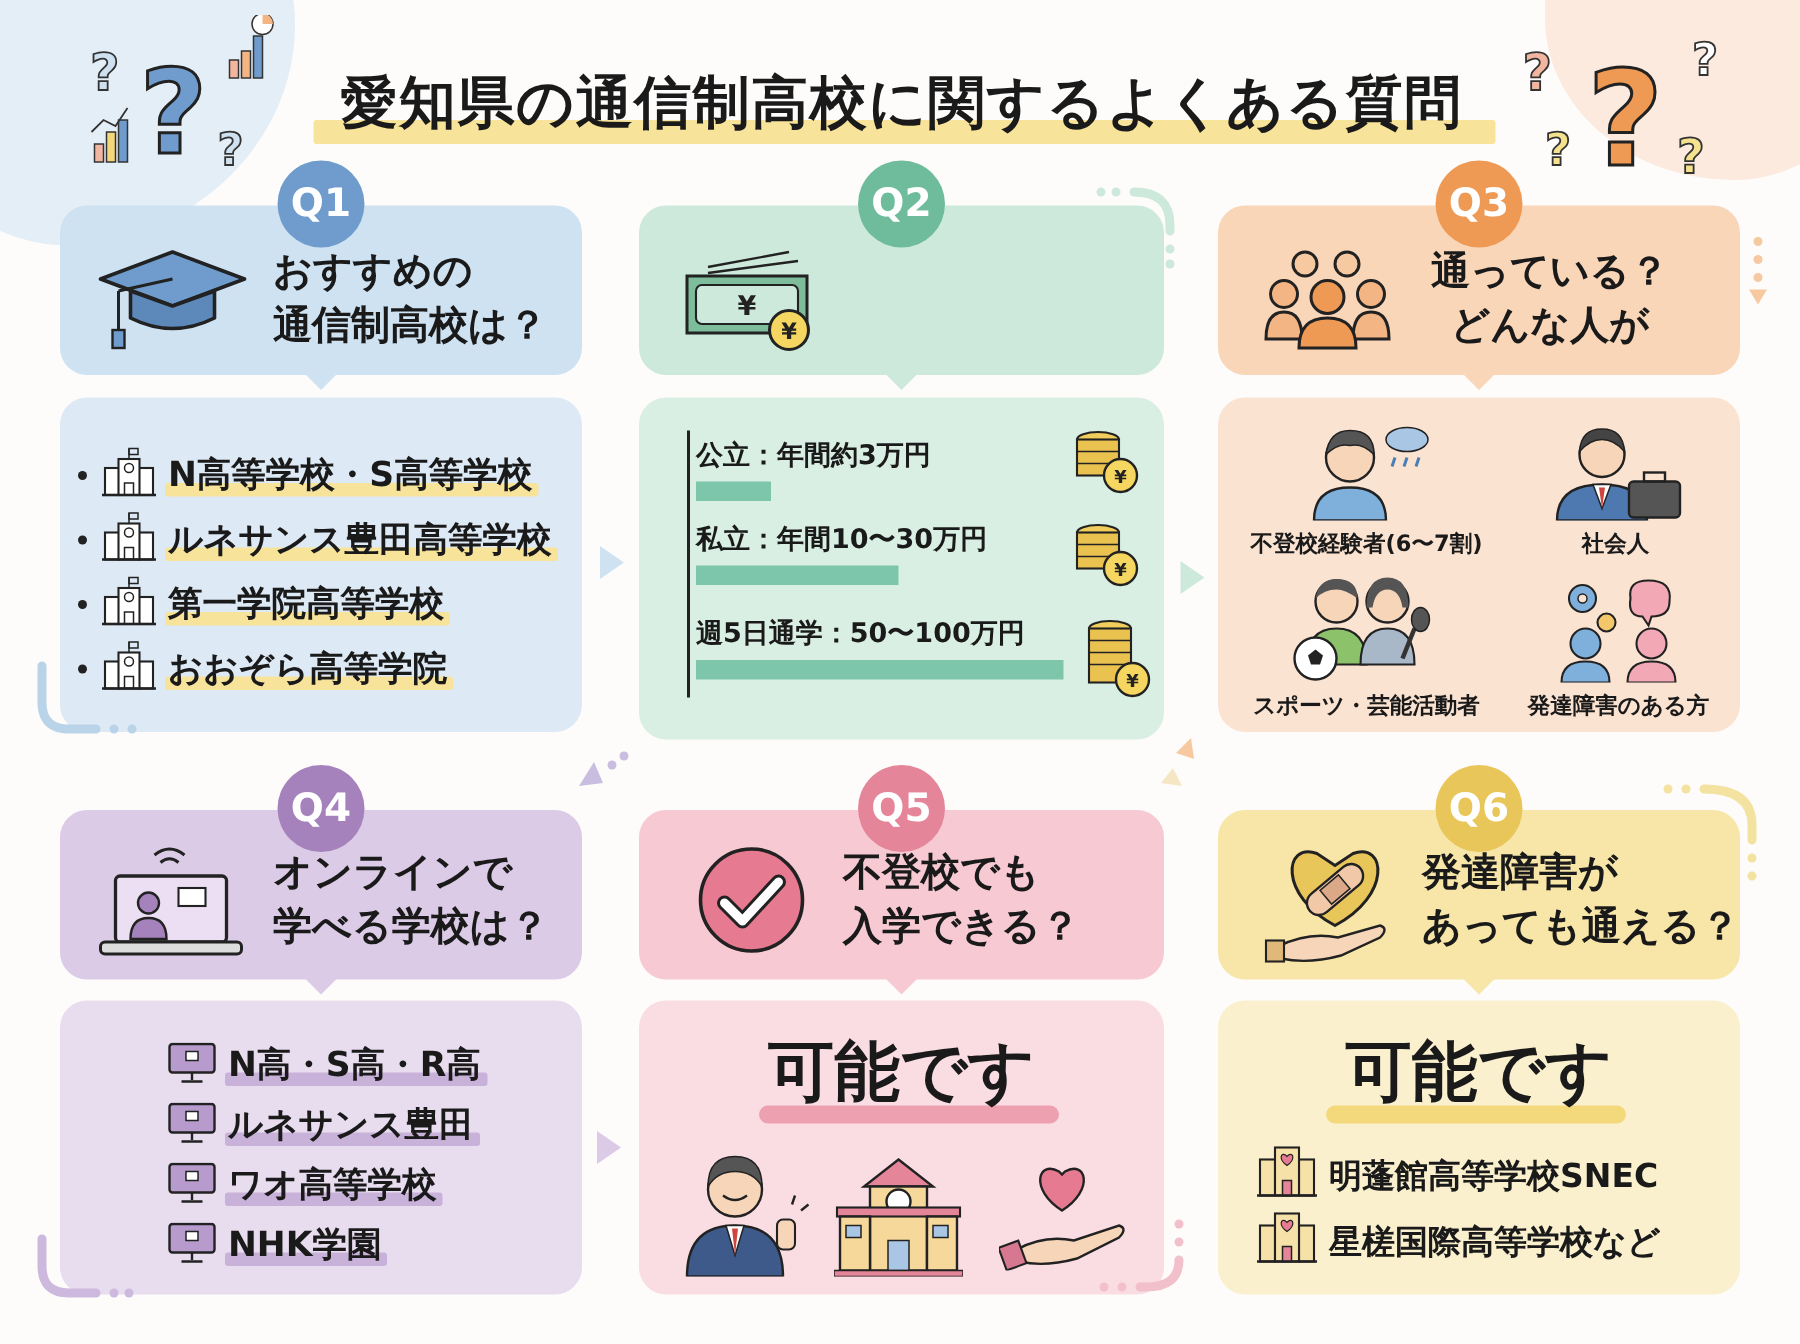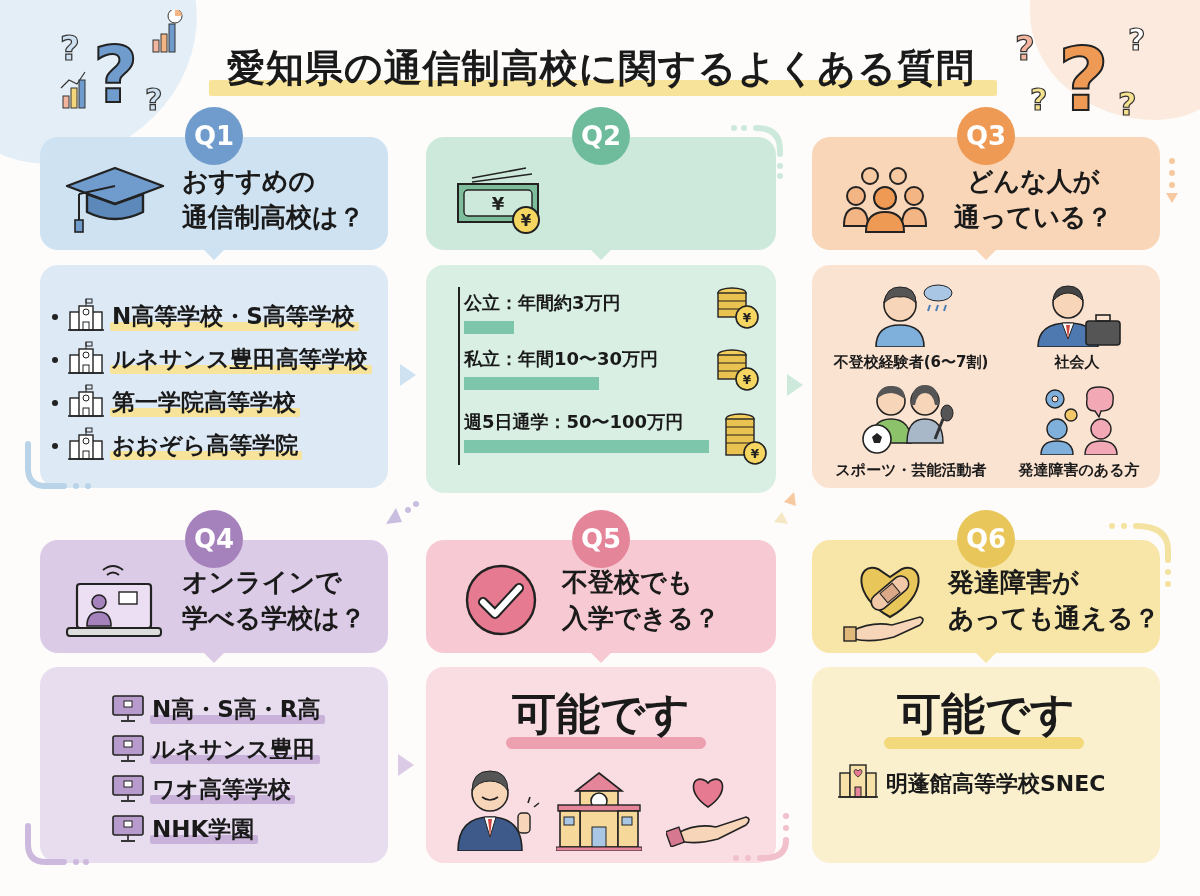--- a/index.html
+++ b/index.html
@@ -270,22 +270,22 @@
         <circle cx="56" cy="12" r="8" fill="#f7c9a0" stroke="#222" stroke-width="2"></circle>
         <circle cx="14" cy="32" r="9" fill="#f4b585" stroke="#222" stroke-width="2"></circle>
         <circle cx="72" cy="32" r="9" fill="#f4b585" stroke="#222" stroke-width="2"></circle>
         <path d="M2 62 Q2 44 14 44 Q26 44 26 62 Z" fill="#f4b585" stroke="#222" stroke-width="2"></path>
         <path d="M60 62 Q60 44 72 44 Q84 44 84 62 Z" fill="#f4b585" stroke="#222" stroke-width="2"></path>
         <circle cx="43" cy="34" r="11" fill="#ee9a55" stroke="#222" stroke-width="2"></circle>
         <path d="M24 68 Q24 48 43 48 Q62 48 62 68 Z" fill="#ee9a55" stroke="#222" stroke-width="2"></path>
       </svg>
     </div>
     <div class="q-text">
+      <div>通っている？</div>
       <div>どんな人が</div>
-      <div>通っている？</div>
     </div>
   </div>
   <div class="pointer" style="border-top:11px solid #f9d6b8;"></div>
 </div>
 <div class="body-card" style="left:812px;top:265px;width:348px;height:223px;background:#fbe3d2;">
   <div class="person" style="left:14px;top:16px;width:170px;">
     <svg width="90" height="66" viewBox="0 0 90 66">
       <circle cx="34" cy="24" r="16" fill="#f7d5b8" stroke="#222" stroke-width="1.6"></circle>
       <path d="M18 22 Q20 6 34 6 Q50 6 50 22 Q42 14 34 16 Q26 14 18 22 Z" fill="#555" stroke="#222"></path>
       <path d="M10 66 Q10 44 34 44 Q58 44 58 66 Z" fill="#7fb0dc" stroke="#222" stroke-width="1.6"></path>
@@ -476,20 +476,31 @@
     <svg width="40" height="36" viewBox="0 0 40 36">
         <rect x="2" y="10" width="10" height="24" fill="#f6e1a8" stroke="#222" stroke-width="1.4"></rect>
         <rect x="28" y="10" width="10" height="24" fill="#f6e1a8" stroke="#222" stroke-width="1.4"></rect>
         <rect x="12" y="2" width="16" height="32" fill="#f6e1a8" stroke="#222" stroke-width="1.4"></rect>
         <path d="M20 14 C14 10 16 5 19 7 L20 8 L21 7 C24 5 26 10 20 14 Z" fill="#e67a90" stroke="#222" stroke-width="0.8"></path>
         <rect x="17" y="24" width="6" height="10" fill="#e58599" stroke="#222"></rect>
         <line x1="0" y1="34" x2="40" y2="34" stroke="#222" stroke-width="1.6"></line>
       </svg>
     <span class="lbl">明蓬館高等学校SNEC</span>
   </div>
+  <div class="q6-item" style="top:140px;">
+    <svg width="40" height="36" viewBox="0 0 40 36">
+        <rect x="2" y="10" width="10" height="24" fill="#f6e1a8" stroke="#222" stroke-width="1.4"></rect>
+        <rect x="28" y="10" width="10" height="24" fill="#f6e1a8" stroke="#222" stroke-width="1.4"></rect>
+        <rect x="12" y="2" width="16" height="32" fill="#f6e1a8" stroke="#222" stroke-width="1.4"></rect>
+        <path d="M20 14 C14 10 16 5 19 7 L20 8 L21 7 C24 5 26 10 20 14 Z" fill="#e67a90" stroke="#222" stroke-width="0.8"></path>
+        <rect x="17" y="24" width="6" height="10" fill="#e58599" stroke="#222"></rect>
+        <line x1="0" y1="34" x2="40" y2="34" stroke="#222" stroke-width="1.6"></line>
+      </svg>
+    <span class="lbl">星槎国際高等学校など</span>
+  </div>
 </div>
 
 <svg class="deco" style="left:398px;top:362px" width="20" height="26">
     <polygon points="2,2 18,13 2,24" fill="#cfe2f1"></polygon>
   </svg>
 <svg class="deco" style="left:785px;top:372px" width="20" height="26">
     <polygon points="2,2 18,13 2,24" fill="#cde9dc"></polygon>
   </svg>
 <svg class="deco" style="left:396px;top:752px" width="20" height="26">
     <polygon points="2,2 18,13 2,24" fill="#dccbe6"></polygon>

